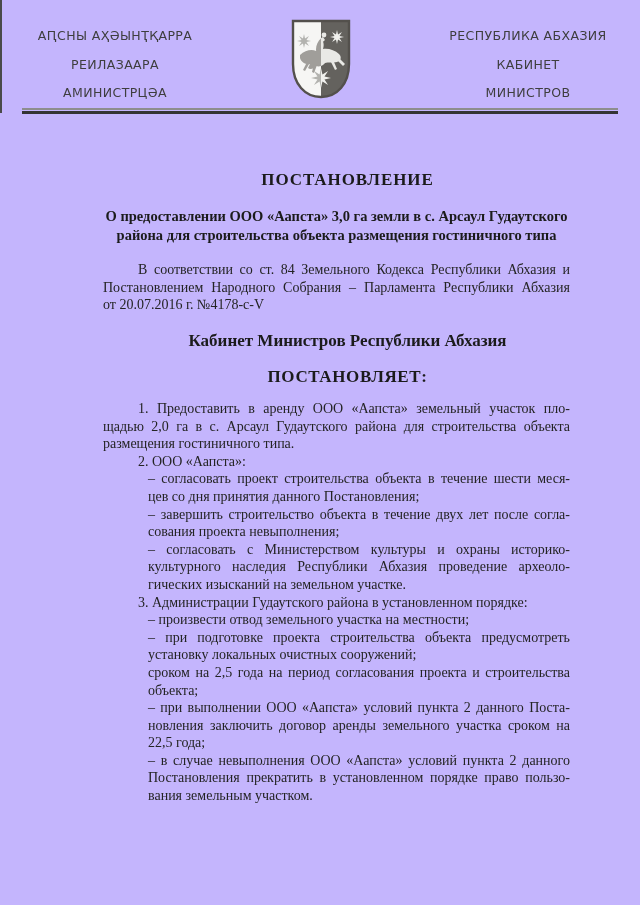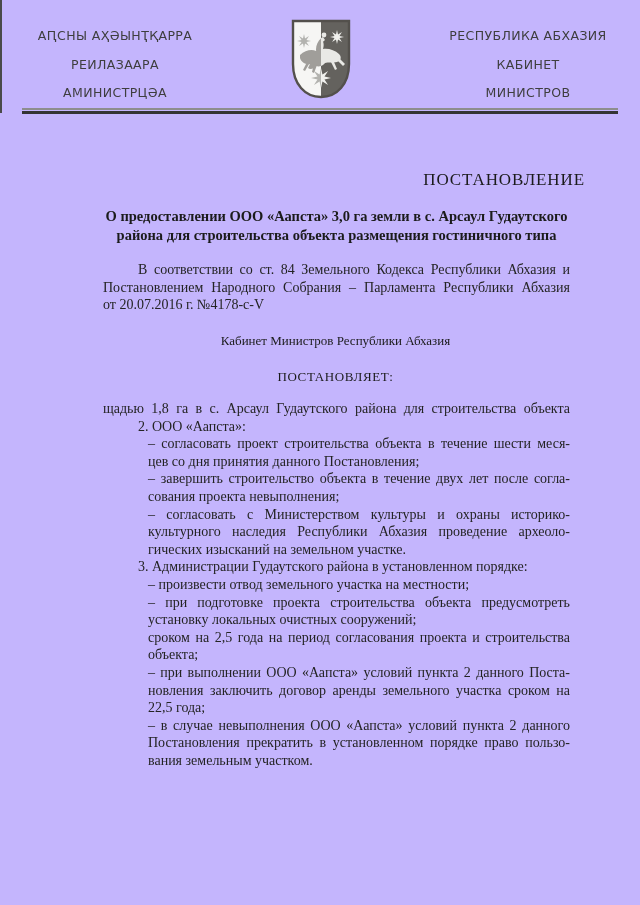--- a/index.html
+++ b/index.html
@@ -18,31 +18,31 @@
   .hdr-left{left:16px;width:198px;}
   .hdr-right{left:428px;width:200px;}
   .emblem{position:absolute;left:290px;top:19px;}
   .rule{
     position:absolute;left:22px;top:108px;width:596px;height:1px;
     border-top:2px solid #8d8d8d;border-bottom:3px solid #343434;
   }
   .scan-edge{position:absolute;left:0;top:0;width:2px;height:113px;background:#4a4a4a;}
   
   .title{
-    position:absolute;left:110px;top:170px;width:475px;text-align:right;
-    font-weight:normal;font-size:17px;letter-spacing:.9px;color:#1b1b1b;
+    position:absolute;left:110px;top:170px;width:475px;text-align:center;
+    font-weight:bold;font-size:17px;letter-spacing:.9px;color:#1b1b1b;
   }
   .subtitle{
     position:absolute;left:103px;top:207px;width:467px;text-align:center;
     font-weight:bold;font-size:14.5px;line-height:19px;color:#1b1b1b;
   }
   .subtitle-line{white-space:nowrap;text-align:center;}
   .heading{
-    position:absolute;left:98px;width:475px;text-align:center;
-    font-weight:normal;font-size:13px;color:#1b1b1b;line-height:19px;
+    position:absolute;left:110px;width:475px;text-align:center;
+    font-weight:bold;font-size:17px;color:#1b1b1b;line-height:19px;
   }
   .actor-heading{top:331px;}
   .resolve-heading{top:367px;letter-spacing:.6px;}
   
   .textblock{position:absolute;left:103px;width:467px;font-size:14px;color:#242424;}
   .intro{top:261px;}
   .resolution{top:400px;}
   .line{
     line-height:17.6px;height:17.6px;overflow:hidden;
     text-align:justify;text-align-last:left;
@@ -128,21 +128,23 @@
       <div class="line lvl-first just">В соответствии со ст. 84 Земельного Кодекса Республики Абхазия и</div>
       <div class="line lvl-base just">Постановлением Народного Собрания – Парламента Республики Абхазия</div>
       <div class="line lvl-base">от 20.07.2016 г. №4178-с-V</div>
     </div>
 
   <div class="heading actor-heading">Кабинет Министров Республики Абхазия</div>
 
   <div class="heading resolve-heading">ПОСТАНОВЛЯЕТ:</div>
 
   <div class="textblock resolution">
-      <div class="line lvl-base just">щадью 1,8 га в с. Арсаул Гудаутского района для строительства объекта</div>
+      <div class="line lvl-first just">1. Предоставить в аренду ООО «Аапста» земельный участок пло-</div>
+      <div class="line lvl-base just">щадью 2,0 га в с. Арсаул Гудаутского района для строительства объекта</div>
+      <div class="line lvl-base">размещения гостиничного типа.</div>
       <div class="line lvl-first">2. ООО «Аапста»:</div>
       <div class="line lvl-sub just">– согласовать проект строительства объекта в течение шести меся-</div>
       <div class="line lvl-sub">цев со дня принятия данного Постановления;</div>
       <div class="line lvl-sub just">– завершить строительство объекта в течение двух лет после согла-</div>
       <div class="line lvl-sub">сования проекта невыполнения;</div>
       <div class="line lvl-sub just">– согласовать с Министерством культуры и охраны историко-</div>
       <div class="line lvl-sub just">культурного наследия Республики Абхазия проведение археоло-</div>
       <div class="line lvl-sub">гических изысканий на земельном участке.</div>
       <div class="line lvl-first">3. Администрации Гудаутского района в установленном порядке:</div>
       <div class="line lvl-sub">– произвести отвод земельного участка на местности;</div>

